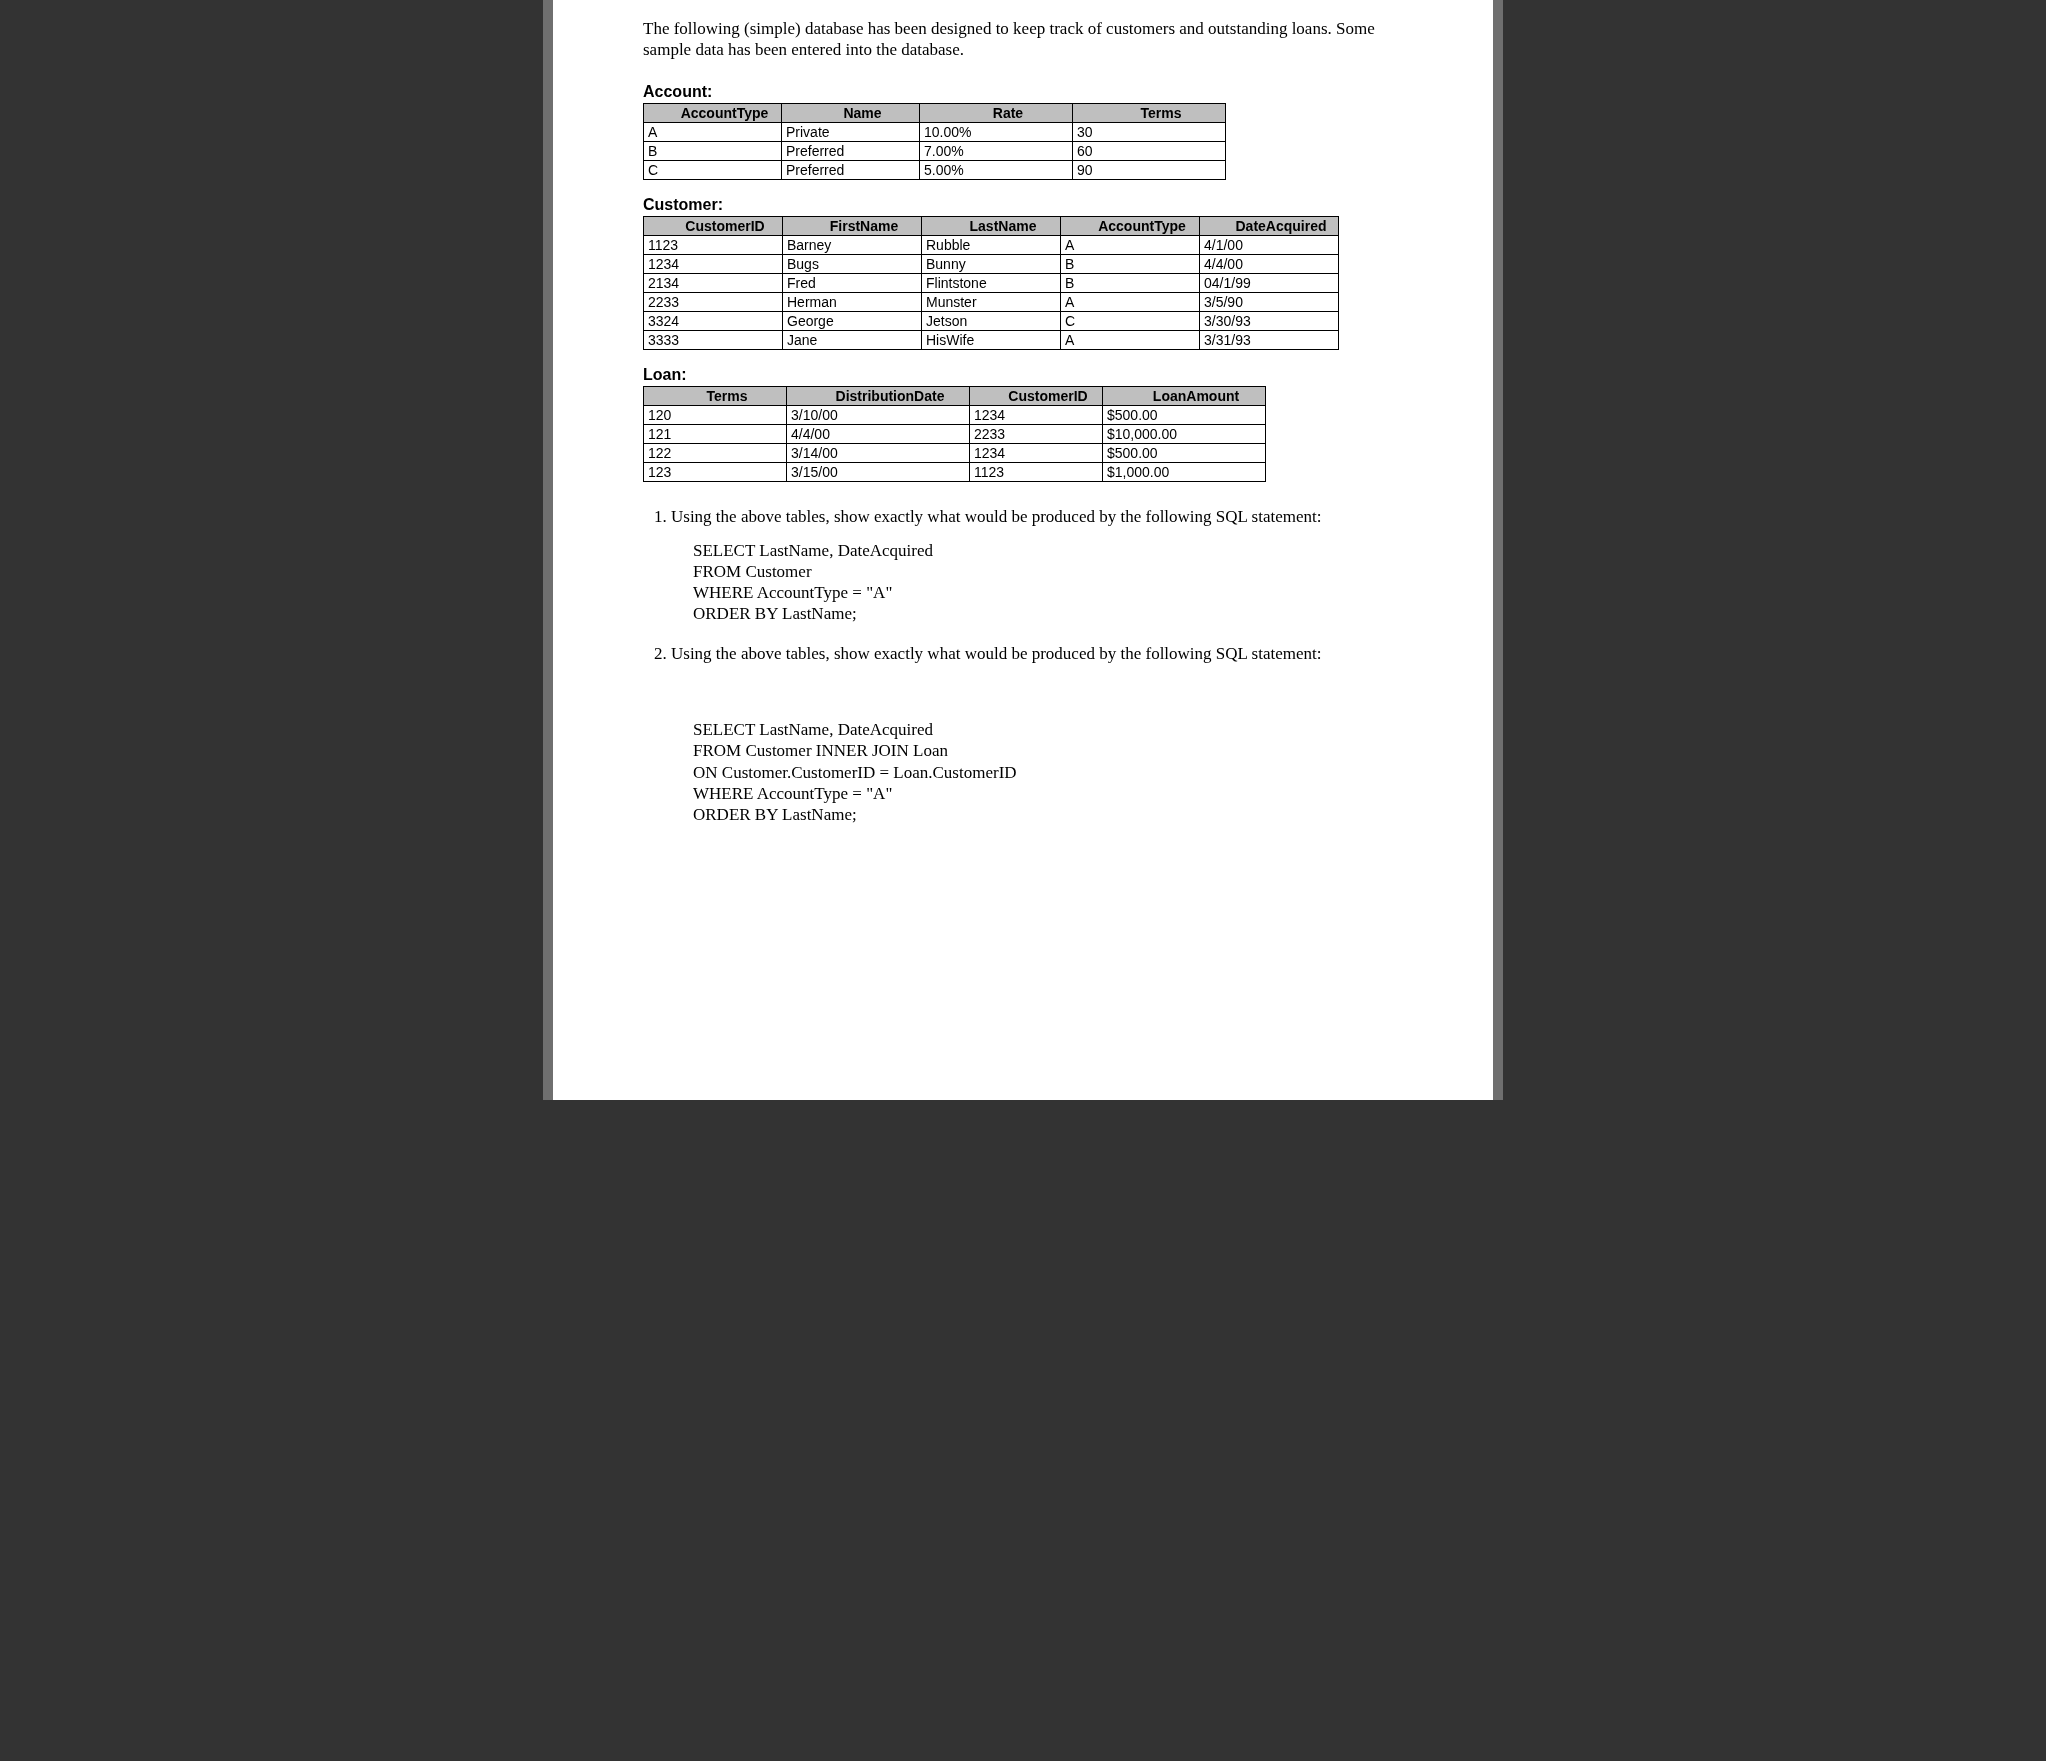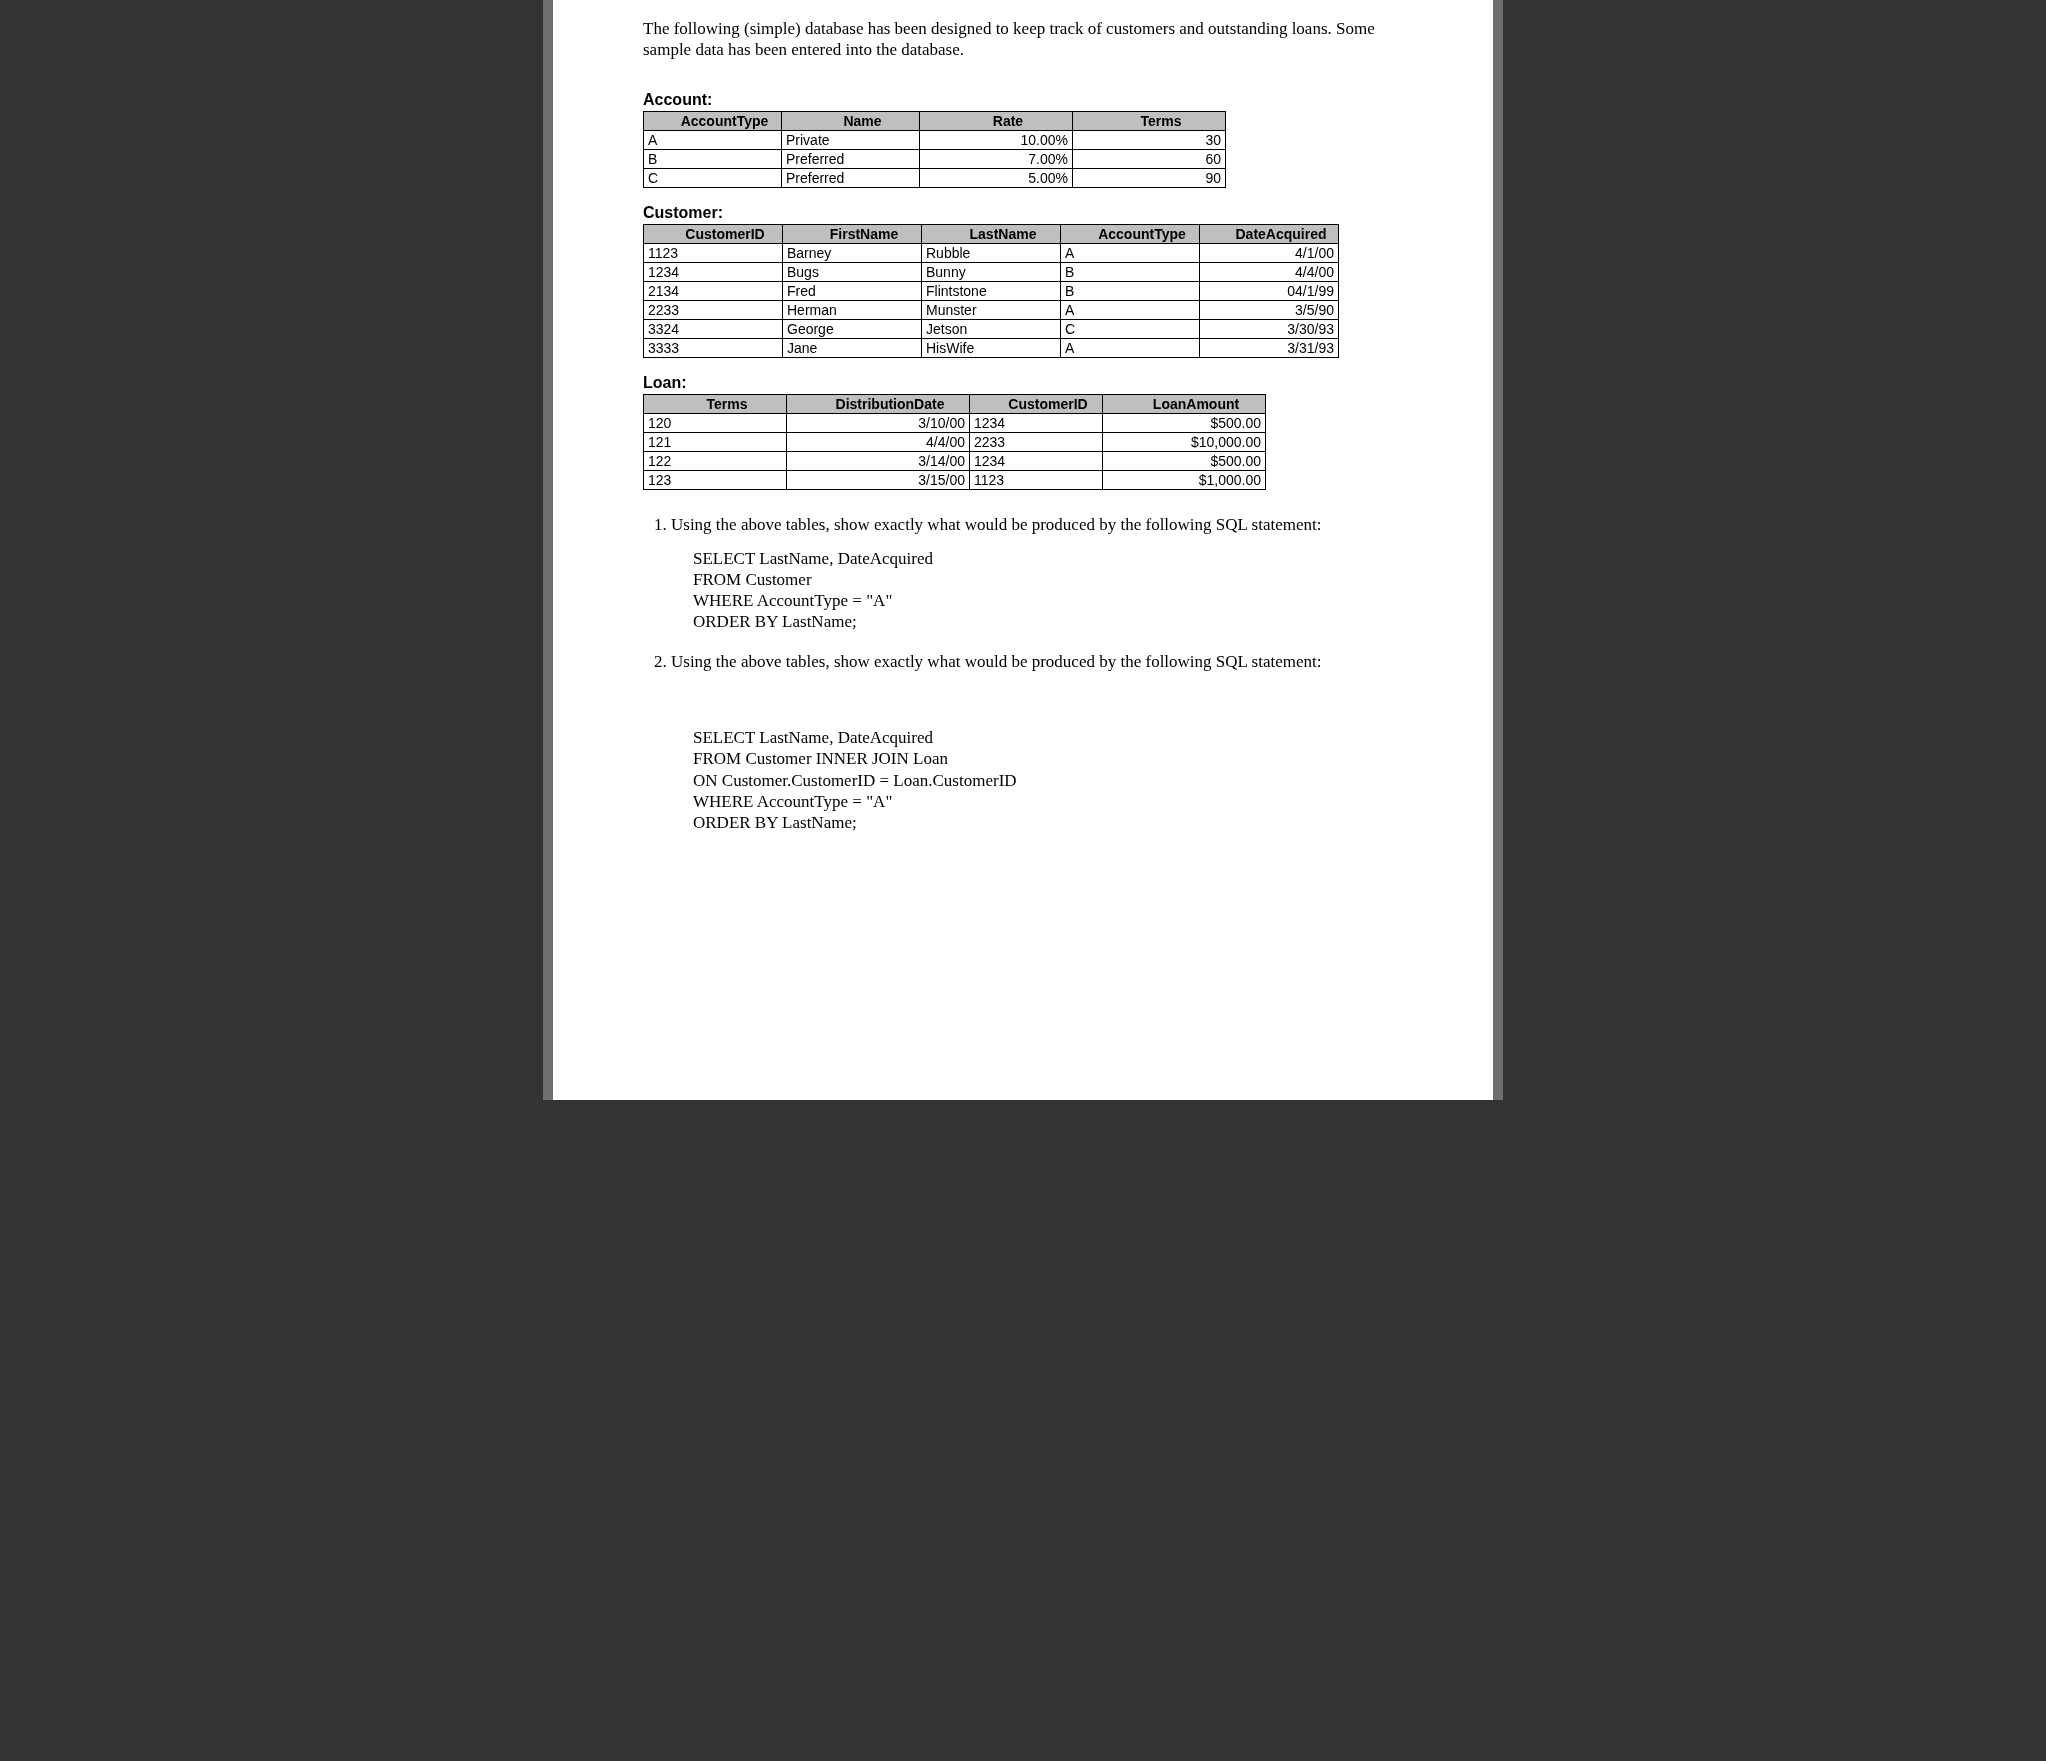--- a/index.html
+++ b/index.html
@@ -17,21 +17,21 @@
     font-size: 15px;
     color: #000;
     min-height: 1100px;
     border-left: 10px solid #6f6f6f;
     border-right: 10px solid #6f6f6f;
   }
   .intro {
     font-family: Georgia, "Times New Roman", serif;
     font-size: 17px;
     line-height: 1.25;
-    margin-bottom: 30px;
+    margin-bottom: 22px;
   }
   .tbl-title {
     font-family: Arial, Helvetica, sans-serif;
     font-weight: bold;
     font-size: 16px;
     margin: 6px 0 2px 0;
   }
   table.db {
     border-collapse: collapse;
     margin-bottom: 16px;
@@ -43,21 +43,21 @@
     padding: 0 4px;
     height: 18px;
     white-space: nowrap;
   }
   table.db th {
     background: #bfbfbf;
     font-weight: bold;
     text-align: center;
     padding-left: 28px;
   }
-  table.db td.num { text-align: right; }
+  table.db td.num { text-align: left; }
   table.db td.txt { text-align: left; }
   
   .account th:nth-child(1), .account td:nth-child(1) { width: 105px; }
   .account th:nth-child(2), .account td:nth-child(2) { width: 105px; }
   .account th:nth-child(3), .account td:nth-child(3) { width: 120px; }
   .account th:nth-child(4), .account td:nth-child(4) { width: 120px; }
 
   .customer th, .customer td { width: 106px; }
 
   .loan th:nth-child(1), .loan td:nth-child(1) { width: 110px; }

